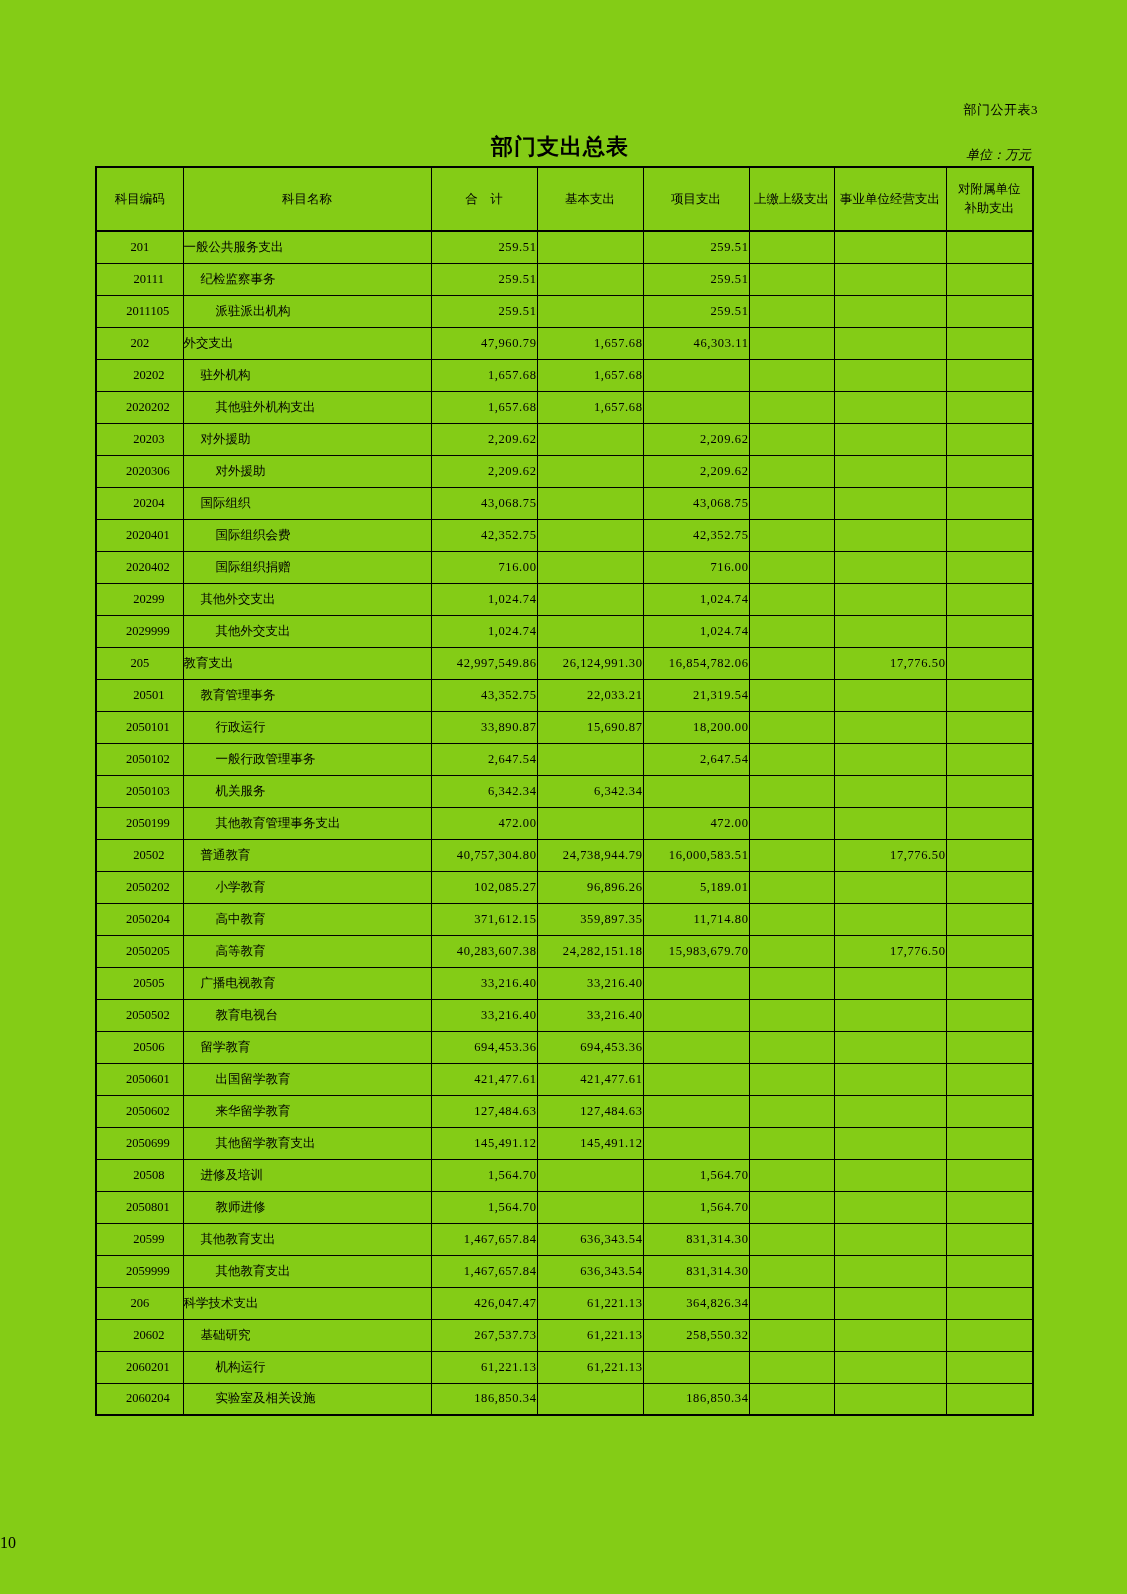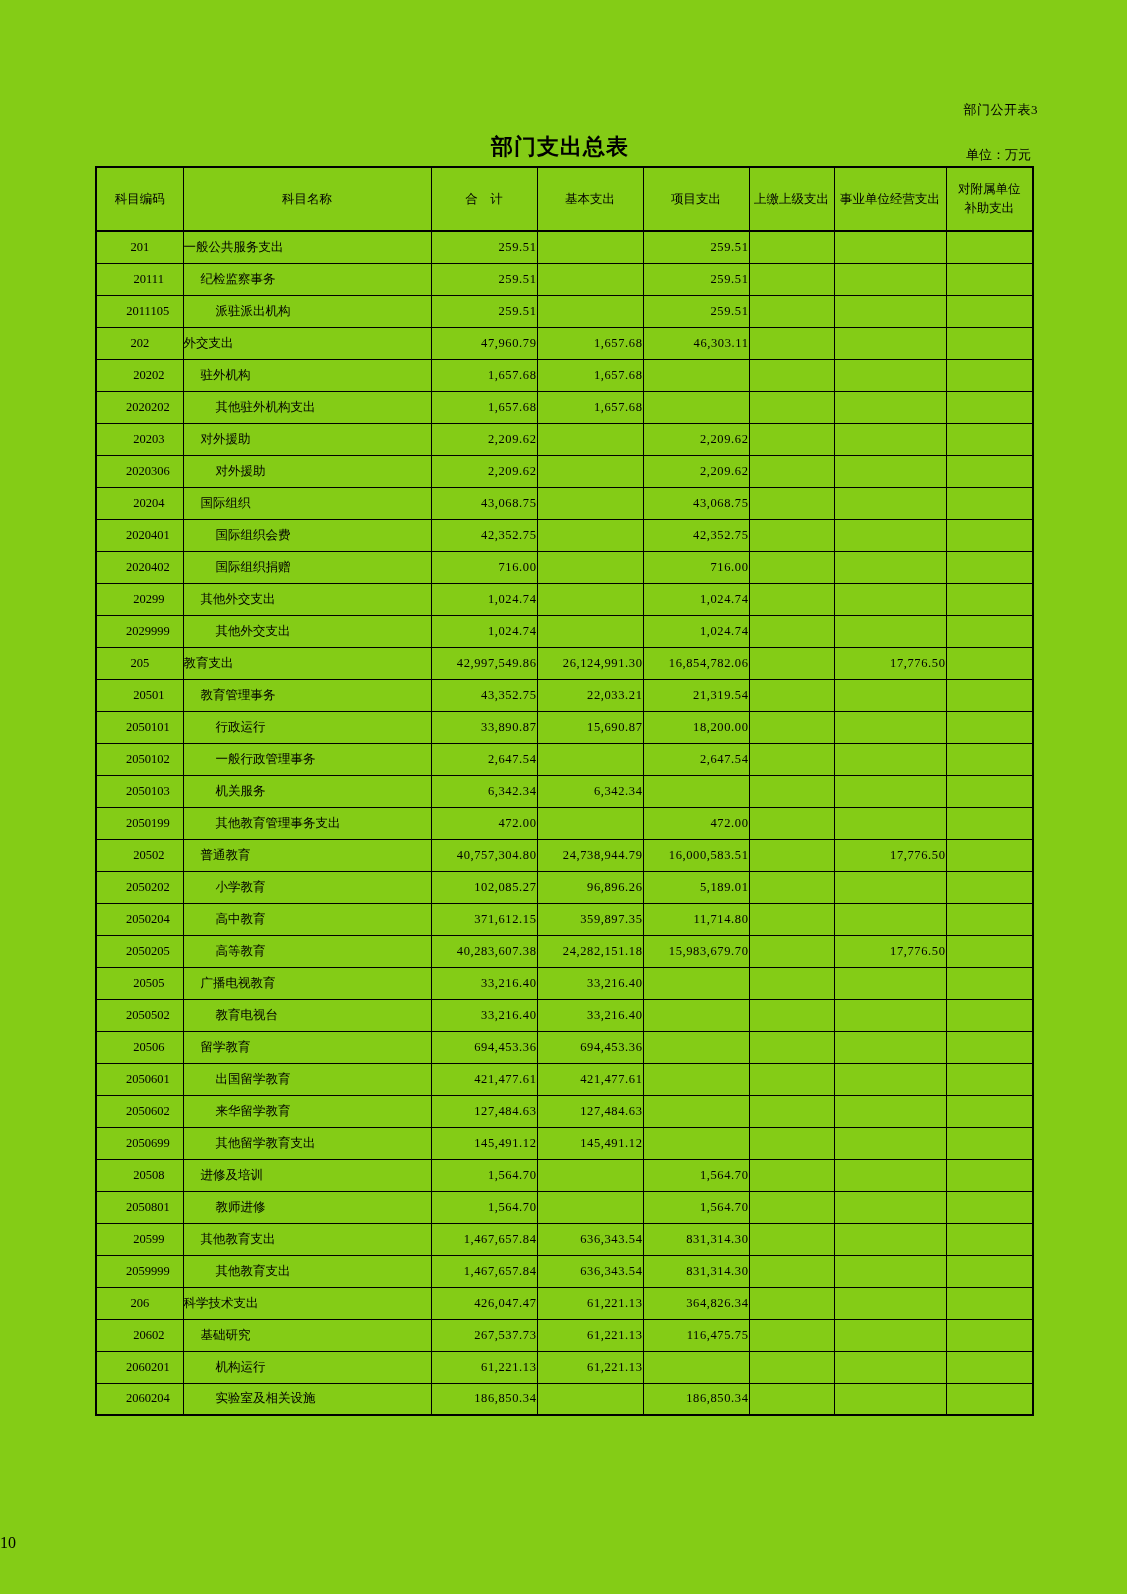--- a/index.html
+++ b/index.html
@@ -30,20 +30,21 @@
     font-size: 22px;
     font-weight: bold;
     letter-spacing: 1px;
     margin-top: 15px;
   }
   .unit-label {
     position: absolute;
     top: 146px;
     right: 96px;
     font-size: 13px;
+    font-style: italic;
   }
   table.budget {
     position: absolute;
     left: 95px;
     top: 166px;
     width: 937px;
     border-collapse: collapse;
     table-layout: fixed;
     border: 2px solid #000;
   }
@@ -452,21 +453,21 @@
           <td class="num">364,826.34</td>
           <td class="num"></td>
           <td class="num"></td>
           <td class="num"></td>
         </tr>
         <tr class="lvl2">
           <td class="c-code">20602</td>
           <td class="c-name">基础研究</td>
           <td class="num">267,537.73</td>
           <td class="num">61,221.13</td>
-          <td class="num">116,475.75</td>
+          <td class="num">258,550.32</td>
           <td class="num"></td>
           <td class="num"></td>
           <td class="num"></td>
         </tr>
         <tr class="lvl3">
           <td class="c-code">2060201</td>
           <td class="c-name">机构运行</td>
           <td class="num">61,221.13</td>
           <td class="num">61,221.13</td>
           <td class="num"></td>

